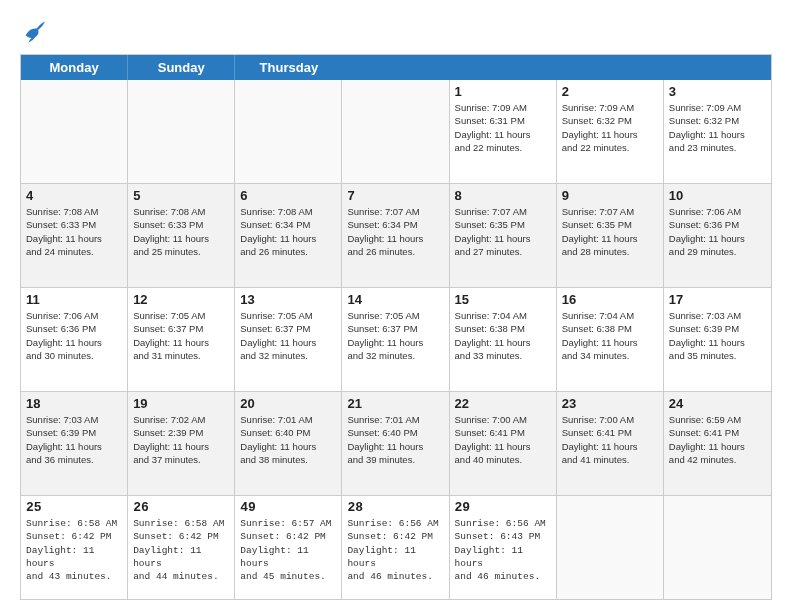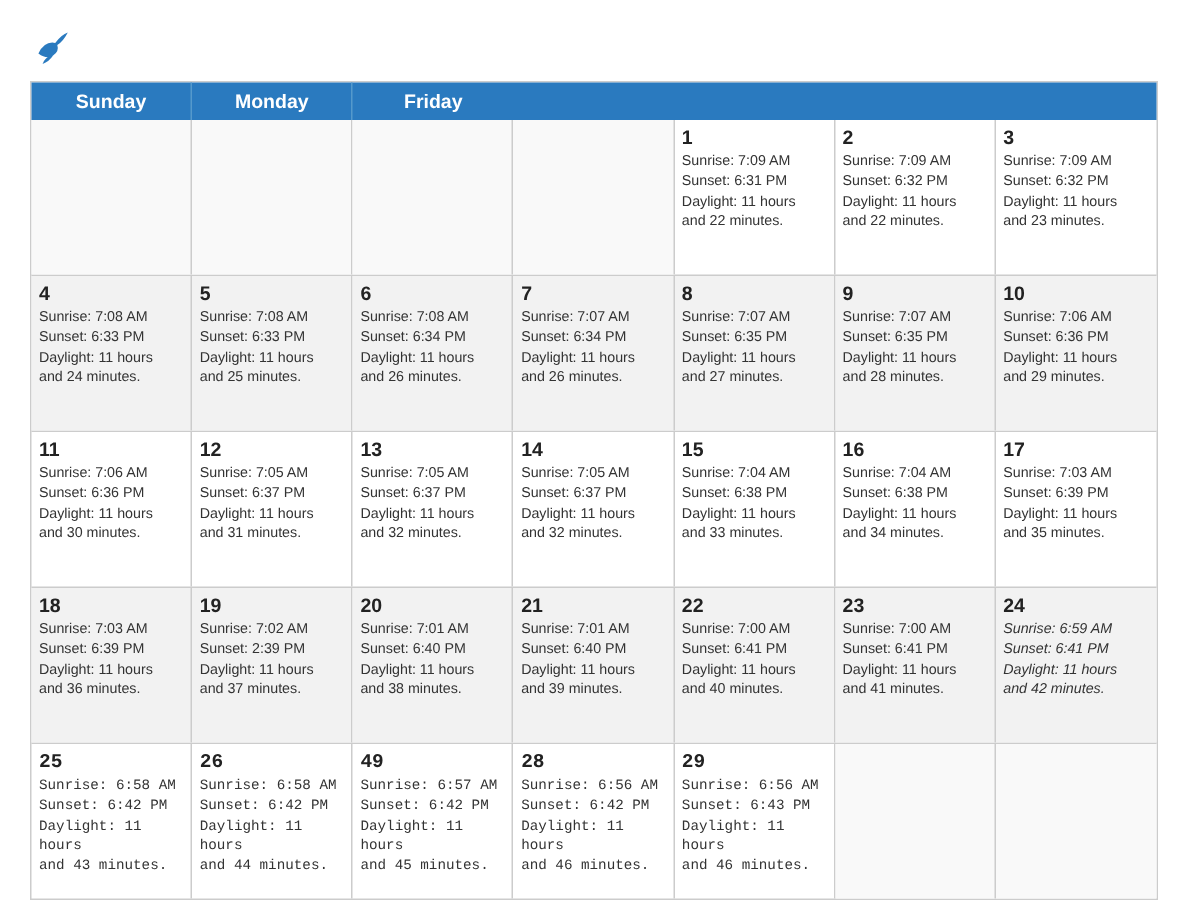--- a/index.html
+++ b/index.html
@@ -126,23 +126,23 @@
     </div>
     <div class="title-block">
       <div class="month-title"></div>
       <div class="location"></div>
     </div>
   </div>
 
   <div class="calendar">
 
     <div class="cal-header-row" id="cal-header">
+        <div class="cal-header-cell">Monday</div>
         <div class="cal-header-cell">Sunday</div>
-        <div class="cal-header-cell">Monday</div>
-        <div class="cal-header-cell">Friday</div>
+        <div class="cal-header-cell">Thursday</div>
       </div>
 
     <div class="cal-body" id="cal-body">
         <div class="cal-row">
           <div class="cal-cell empty"></div>
           <div class="cal-cell empty"></div>
           <div class="cal-cell empty"></div>
           <div class="cal-cell empty"></div>
           <div class="cal-cell">
             <span class="day-num">1</span>
@@ -306,21 +306,21 @@
           </div>
           <div class="cal-cell shaded">
             <span class="day-num">23</span>
             <div class="cell-info" style="white-space: pre-line;">Sunrise: 7:00 AM
 Sunset: 6:41 PM
 Daylight: 11 hours
 and 41 minutes.</div>
           </div>
           <div class="cal-cell shaded">
             <span class="day-num">24</span>
-            <div class="cell-info" style="white-space: pre-line; font-style: italic;">Sunrise: 6:59 AM
+            <div class="cell-info" style="white-space: pre-line;">Sunrise: 6:59 AM
 Sunset: 6:41 PM
 Daylight: 11 hours
 and 42 minutes.</div>
           </div>
         </div>
         <div class="cal-row">
           <div class="cal-cell">
             <span class="day-num">25</span>
             <div class="cell-info" style="white-space: pre-line;">Sunrise: 6:58 AM
 Sunset: 6:42 PM

